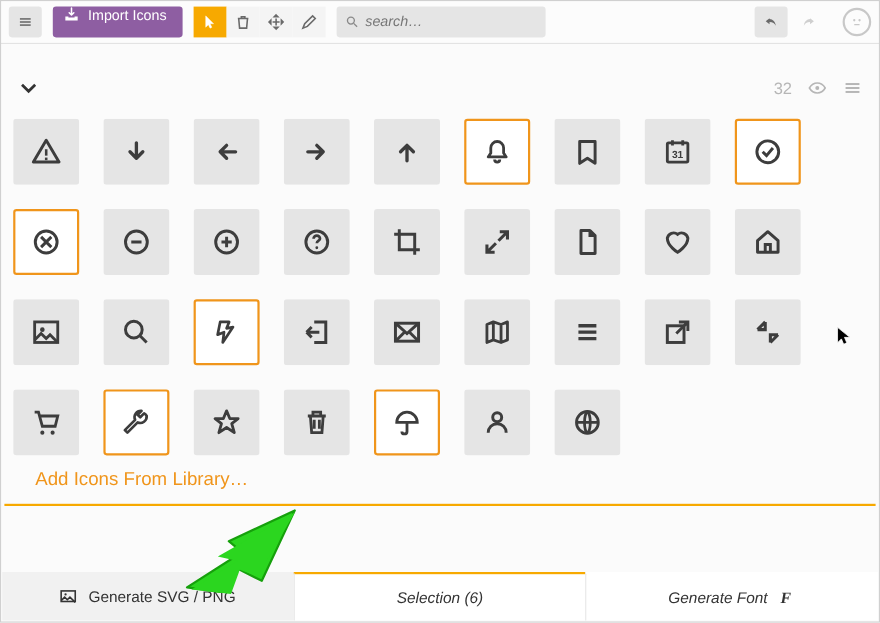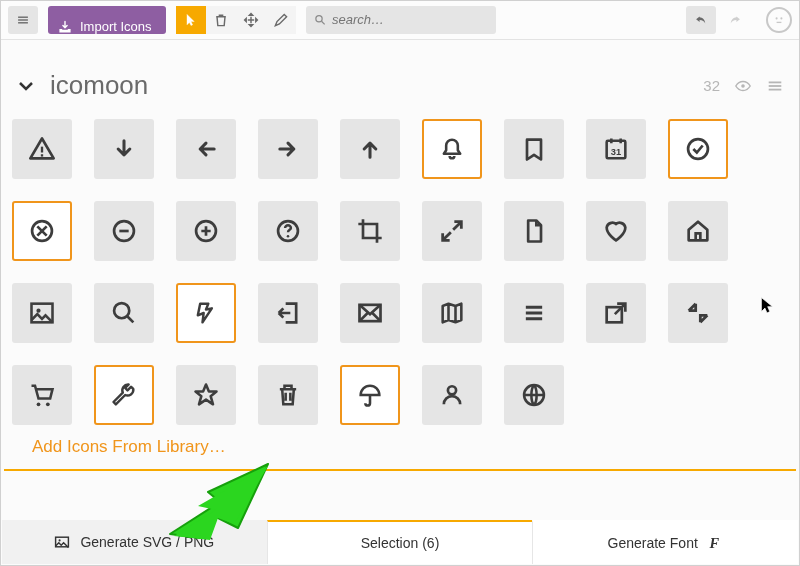--- a/index.html
+++ b/index.html
@@ -34,21 +34,21 @@
     color: #6a6a6a;
   }
   .tb-btn svg { width: 14px; height: 14px; }
   .tb-btn.plain { background: transparent; }
   .import-btn {
     height: 28px;
     background: var(--purple);
     color: #fff;
     border-radius: 3px;
     padding: 0 14px 0 10px;
-    display: flex; align-items: flex-end; gap: 8px;
+    display: flex; align-items: flex-start; gap: 8px;
     font-size: 13px;
     cursor: pointer;
   }
   .import-btn svg { width: 14px; height: 14px; fill: #fff; }
   .mode-btns { display: flex; }
   .mode-btn {
     width: 30px; height: 28px;
     background: #f4f4f4;
     display: flex; align-items: center; justify-content: center;
     color: #6a6a6a; cursor: pointer;
@@ -79,21 +79,21 @@
   }
 
   
   .set-header {
     display: flex; align-items: center;
     padding: 30px 16px 14px 16px;
     color: #6a6a6a;
   }
   .set-header .chev { width: 20px; height: 20px; color: #333; margin-right: 14px; cursor: pointer; }
   .set-title { font-size: 26px; font-weight: 300; color: #6a6a6a; }
-  .set-meta { margin-left: auto; display: flex; align-items: flex-start; gap: 14px; color: var(--muted); font-size: 15px; }
+  .set-meta { margin-left: auto; display: flex; align-items: center; gap: 14px; color: var(--muted); font-size: 15px; }
   .set-meta svg { width: 18px; height: 18px; }
 
   
   .grid-wrap { padding: 4px 12px 0 12px; }
   .grid {
     display: grid;
     grid-template-columns: repeat(9, 60px);
     gap: 22px;
     justify-content: start;
   }
@@ -139,21 +139,21 @@
     gap: 10px;
     font-size: 14px; color: #333;
     border-top: 2px solid transparent;
     cursor: pointer;
   }
   .ftab.generate-svg {
     background: #f1f1f1; border-top: none;
   }
   .ftab.selection { border-top: 2px solid var(--orange); }
   .ftab svg { width: 16px; height: 16px; }
-  .ftab + .ftab { border-left: 1px solid #e6e6e6; }
+  .ftab + .ftab { border-left: 1px solid #e6e6e6; font-style: italic; }
 
   
   .arrow {
     position: absolute;
     left: 168px; top: 462px;
     width: 110px; height: 80px;
     pointer-events: none;
   }
 
   
@@ -406,21 +406,20 @@
         <circle cx="13" cy="8" r="1.3" fill="currentColor"></circle>
         <path d="M7 13h6" stroke="currentColor" stroke-width="1.6"></path>
       </svg>
   </div>
 </div>
 
 <div class="set-header">
   <svg class="chev" viewBox="0 0 20 20">
       <use href="#i-chev-down"></use>
     </svg>
-  <div class="set-title">icomoon</div>
   <div class="set-meta">
     <span>32</span>
     <svg viewBox="0 0 20 20">
         <use href="#i-eye"></use>
       </svg>
     <svg viewBox="0 0 20 20">
         <use href="#i-menu"></use>
       </svg>
   </div>
 </div>

